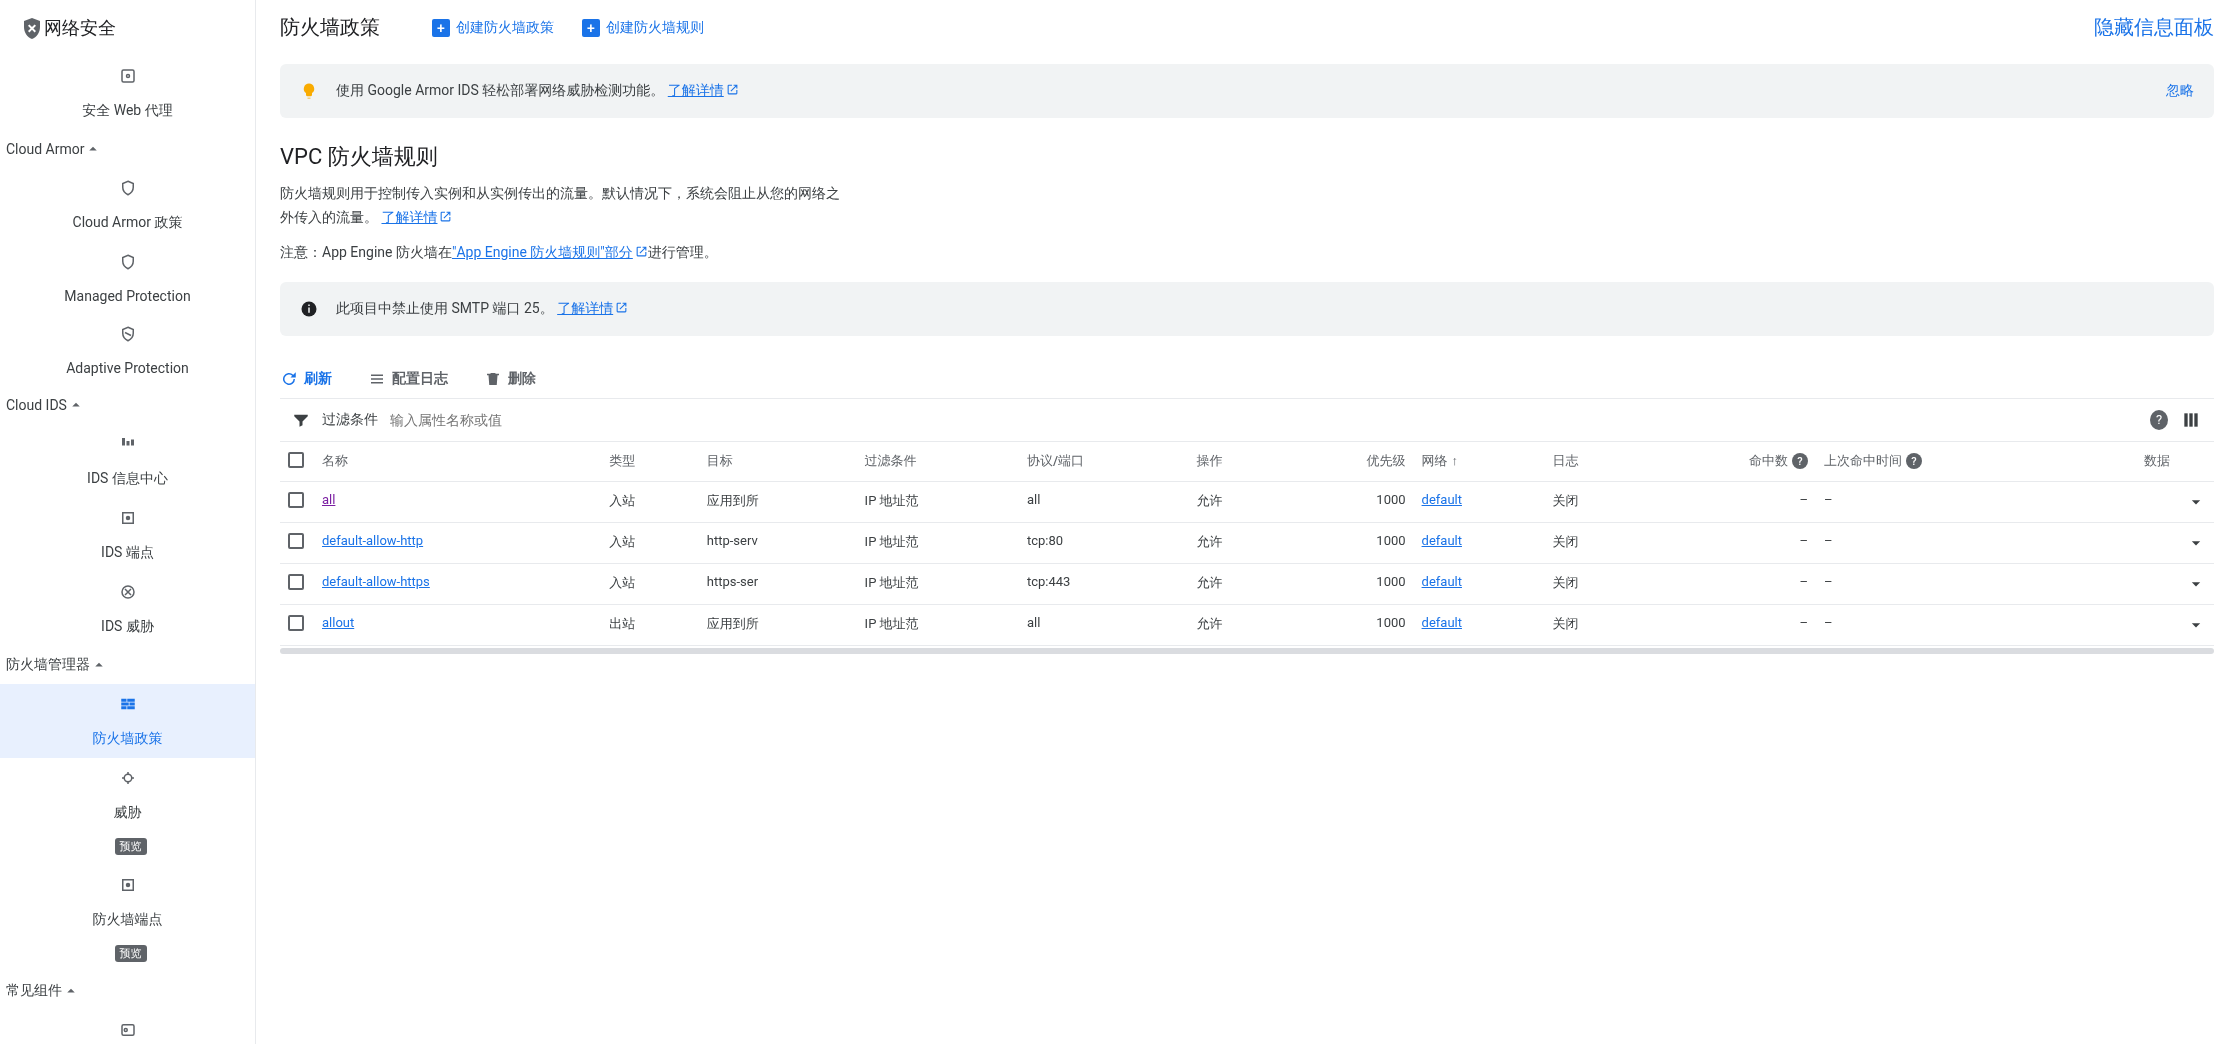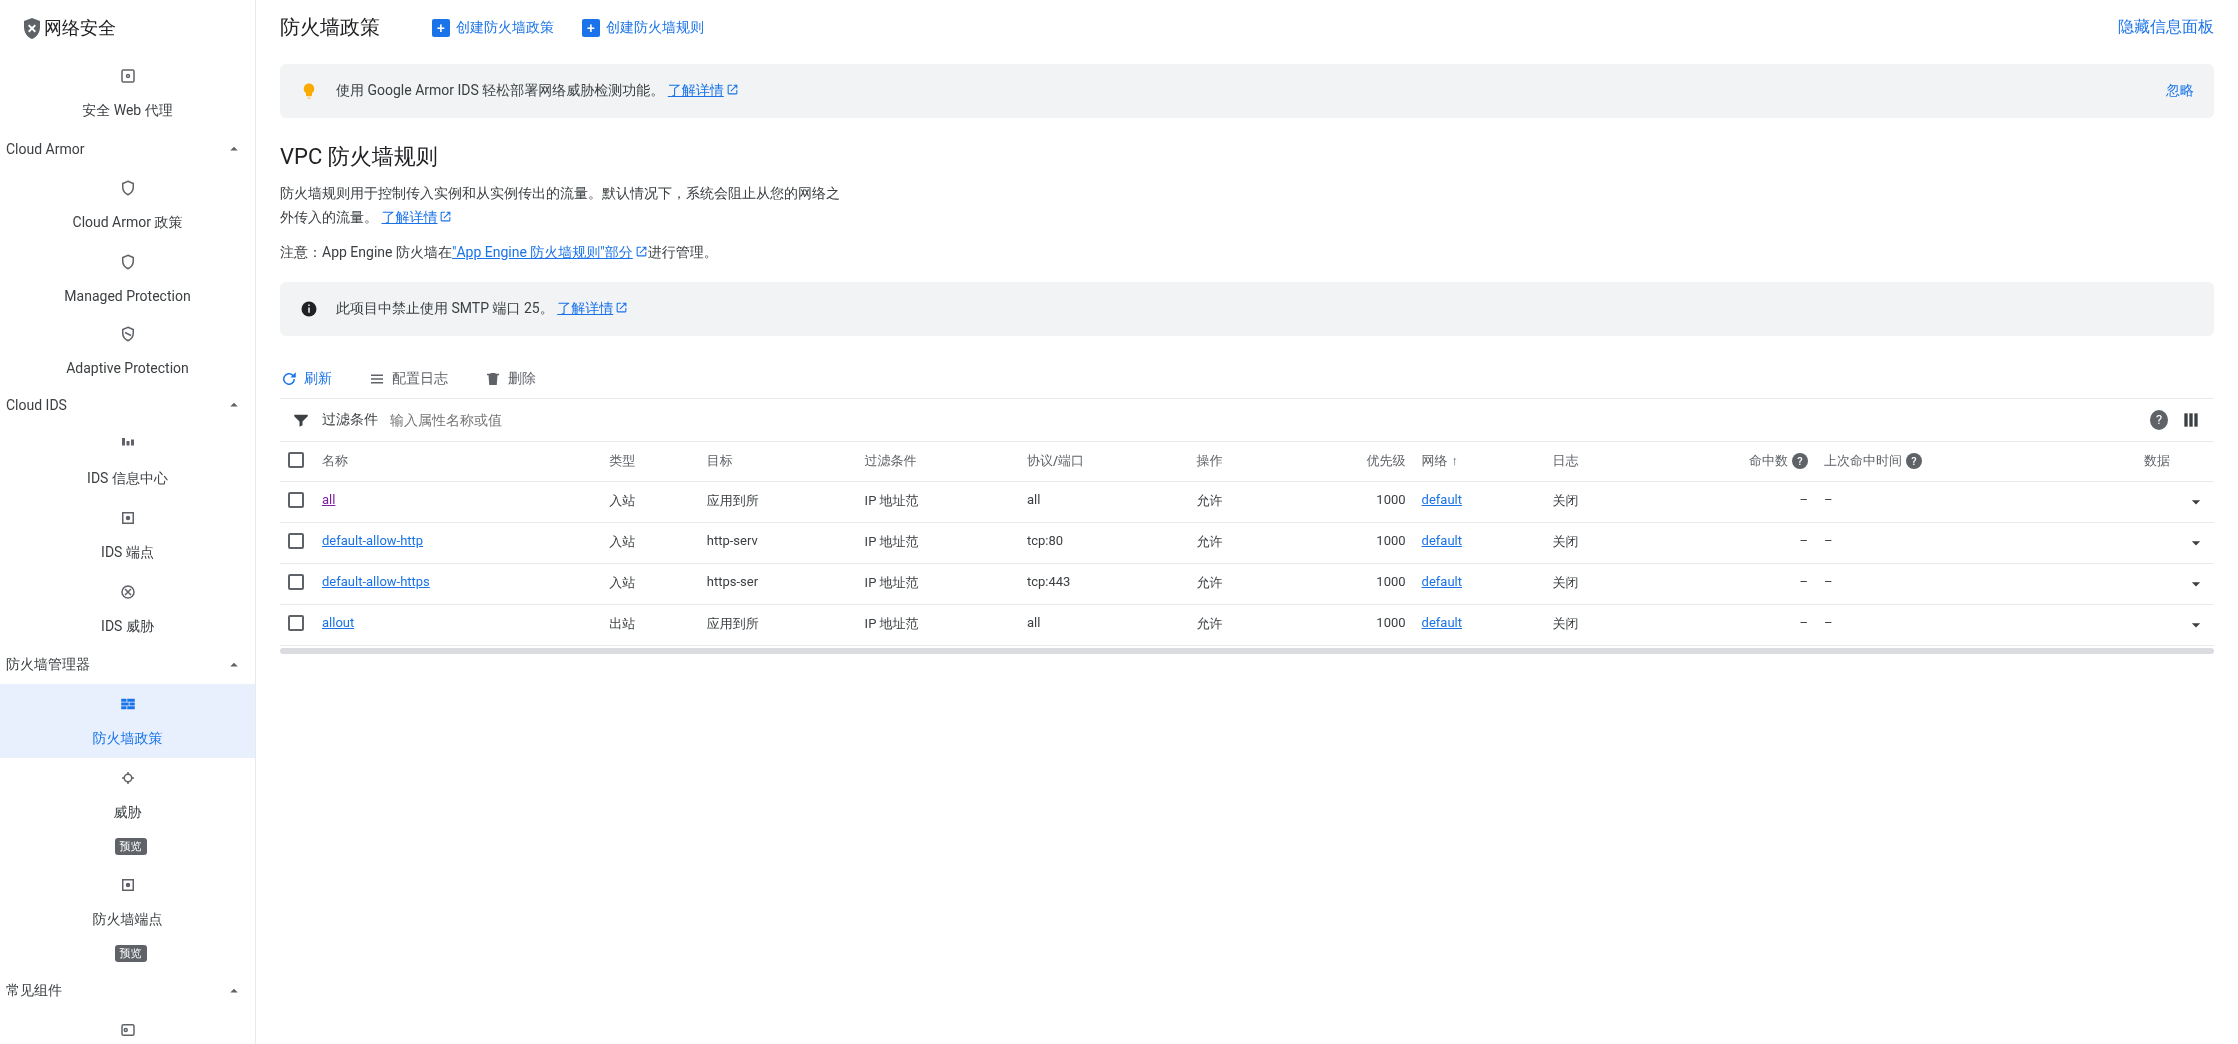--- a/index.html
+++ b/index.html
@@ -8,44 +8,44 @@
 .sidebar { width: 256px; border-right: 1px solid #e8eaed; overflow-y: auto; flex-shrink: 0; }
 .sidebar-header { display: flex; align-items: center; padding: 16px 20px; }
 .sidebar-header .logo { width: 24px; height: 24px; color: #5f6368; }
 .sidebar-header .title { font-size: 18px; font-weight: 400; color: #202124; }
 .sidebar-item { display: flex; align-items: center; padding: 10px 20px 10px 20px; gap: 16px; cursor: pointer; color: #3c4043; }
 .sidebar-item .icon { width: 20px; height: 20px; color: #5f6368; display: flex; align-items: center; justify-content: center; flex-shrink: 0; }
 .sidebar-item .label { flex: 1; font-size: 14px; }
 .sidebar-item.indented { padding-left: 20px; flex-direction: column; }
 .sidebar-item.active { background: #e8f0fe; color: #1a73e8; }
 .sidebar-item.active .icon { color: #1a73e8; }
-.sidebar-group { display: flex; align-items: center; padding: 10px 12px 10px 6px; cursor: pointer; color: #3c4043; justify-content: space-between; }
+.sidebar-group { display: flex; align-items: center; padding: 10px 12px 10px 6px; cursor: pointer; color: #3c4043; }
 .sidebar-group .label { font-size: 14px; }
 .badge { background: #5f6368; color: #fff; font-size: 11px; padding: 1px 5px; border-radius: 3px; margin-left: 6px; }
 .chevron { width: 18px; height: 18px; color: #5f6368; }
 .main { flex: 1; display: flex; flex-direction: column; overflow: hidden; }
 .toolbar { display: flex; align-items: center; padding: 14px 24px; gap: 28px; border-bottom: 1px solid transparent; }
 .toolbar .page-title { font-size: 20px; font-weight: 400; color: #202124; margin-right: 24px; }
 .toolbar .action { display: flex; align-items: center; gap: 6px; color: #1a73e8; cursor: pointer; font-size: 14px; font-weight: 500; }
 .toolbar .action .plus { width: 18px; height: 18px; background: #1a73e8; border-radius: 2px; display: flex; align-items: center; justify-content: center; color: #fff; font-size: 14px; }
 .toolbar .spacer { flex: 1; }
-.toolbar .hide-panel { color: #1a73e8; cursor: pointer; font-size: 16px; }
+.toolbar .hide-panel { color: #1a73e8; cursor: pointer; font-size: 20px; }
 .content { flex: 1; overflow-y: auto; padding: 8px 24px 24px 24px; }
 .banner { background: #f1f3f4; border-radius: 6px; padding: 18px 20px; display: flex; align-items: center; gap: 18px; margin-bottom: 24px; }
 .banner .bulb { color: #f9ab00; font-size: 18px; }
 .banner .info-icon { color: #202124; font-size: 18px; }
 .banner .text { flex: 1; color: #3c4043; }
 .banner .link { color: #1a73e8; text-decoration: underline; cursor: pointer; }
 .banner .dismiss { color: #1a73e8; cursor: pointer; }
 .section-title { font-size: 22px; font-weight: 400; margin-bottom: 10px; color: #202124; }
 .section-desc { color: #3c4043; max-width: 560px; line-height: 1.7; margin-bottom: 14px; }
 .section-note { color: #3c4043; margin-bottom: 20px; }
 .ext-icon { display: inline-block; width: 13px; height: 13px; margin-left: 2px; vertical-align: -1px; }
 .table-actions { display: flex; align-items: center; gap: 36px; padding: 10px 0; }
-.table-actions .ta { display: flex; align-items: center; gap: 6px; cursor: pointer; color: #5f6368; font-size: 14px; }
+.table-actions .ta { display: flex; align-items: center; gap: 6px; cursor: pointer; color: #5f6368; font-size: 14px; font-weight: bold; }
 .table-actions .ta.primary { color: #1a73e8; }
 .table-actions .ta .ic { width: 18px; height: 18px; }
 .filter-bar { display: flex; align-items: center; padding: 10px 12px; gap: 12px; border-top: 1px solid #e8eaed; border-bottom: 1px solid #e8eaed; }
 .filter-bar .filter-icon { width: 18px; height: 18px; color: #3c4043; }
 .filter-bar .filter-label { font-weight: 500; color: #3c4043; }
 .filter-bar input { border: none; outline: none; flex: 1; font-size: 14px; color: #4d7c0f; }
 .filter-bar .help, .filter-bar .cols { width: 22px; height: 22px; color: #3c4043; cursor: pointer; display: flex; align-items: center; justify-content: center; }
 .tbl { width: 100%; border-collapse: collapse; }
 .tbl th, .tbl td { text-align: left; padding: 10px 8px; font-size: 13px; color: #3c4043; border-bottom: 1px solid #e8eaed; vertical-align: top; }
 .tbl th { font-weight: 500; color: #5f6368; white-space: nowrap; }

